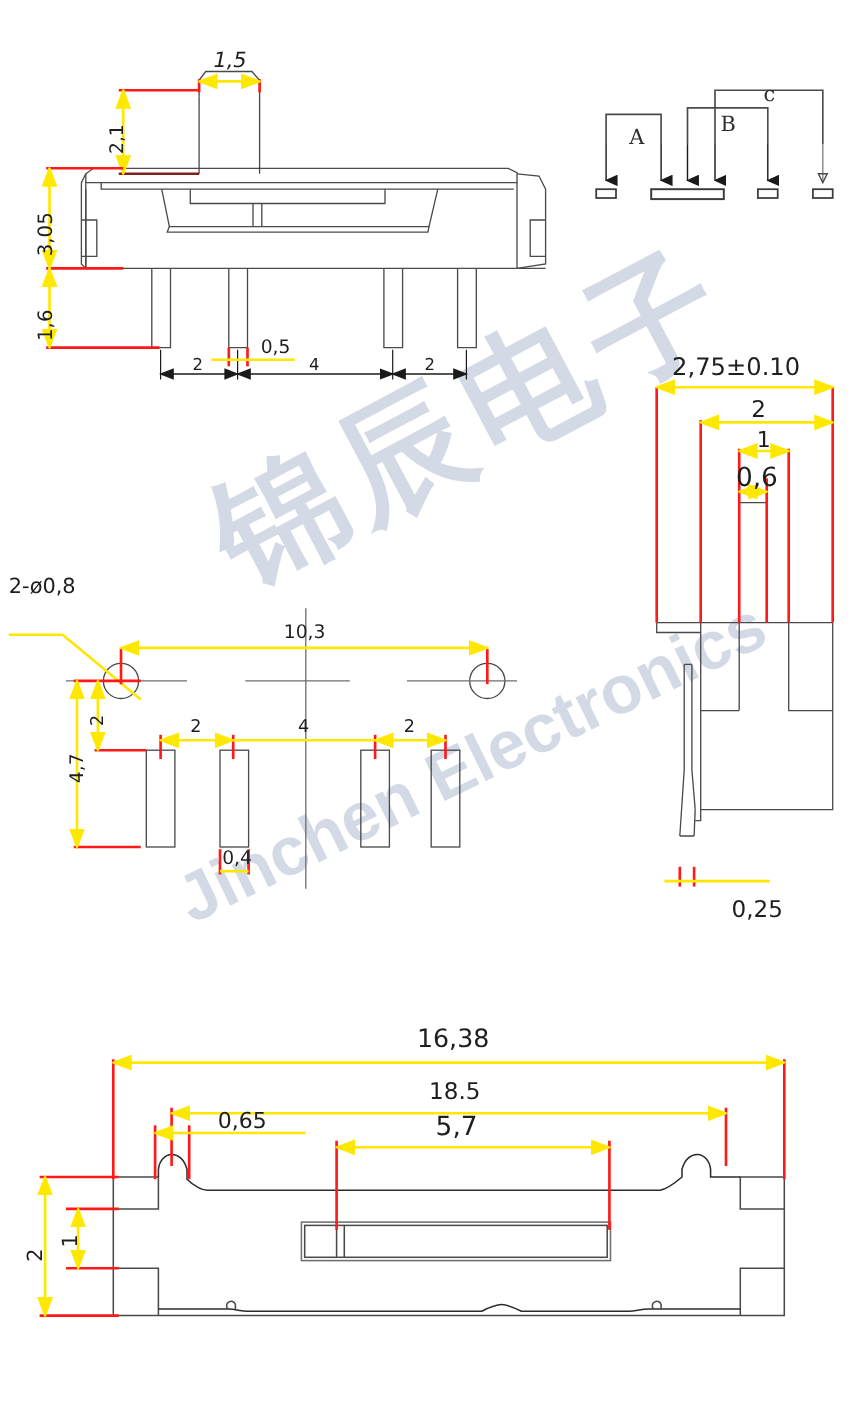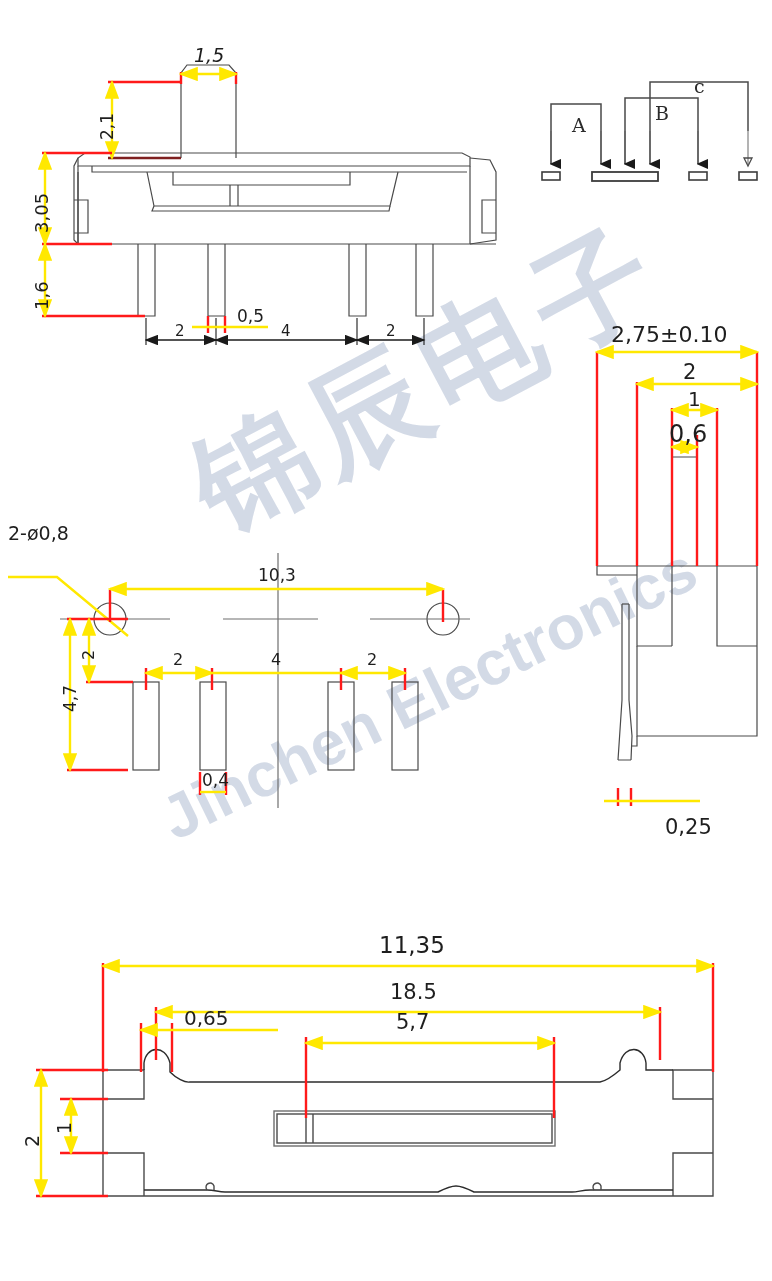--- a/index.html
+++ b/index.html
@@ -305,20 +305,20 @@
 
   <div class="dim" style="left:8px;top:524px;font-size:19px;">2-ø0,8</div>
   <div class="dim" style="left:258px;top:567px;font-size:17px;">10,3</div>
   <div class="dim v" style="left:81px;top:660px;font-size:16px;">2</div>
   <div class="dim v" style="left:62px;top:712px;font-size:17px;">4,7</div>
   <div class="dim" style="left:173px;top:652px;font-size:16px;">2</div>
   <div class="dim" style="left:271px;top:652px;font-size:16px;">4</div>
   <div class="dim" style="left:367px;top:652px;font-size:16px;">2</div>
   <div class="dim" style="left:202px;top:772px;font-size:17px;">0,4</div>
 
-  <div class="dim" style="left:379px;top:934px;font-size:23px;">11,35</div>
+  <div class="dim" style="left:379px;top:934px;font-size:23px;">16,38</div>
   <div class="dim" style="left:390px;top:982px;font-size:21px;">18.5</div>
-  <div class="dim" style="left:396px;top:1012px;font-size:21px;">5,7</div>
-  <div class="dim" style="left:184px;top:1008px;font-size:20px;">0,65</div>
+  <div class="dim" style="left:396px;top:1012px;font-size:24px;">5,7</div>
+  <div class="dim" style="left:198px;top:1008px;font-size:20px;">0,65</div>
   <div class="dim v" style="left:23px;top:1147px;font-size:19px;">2</div>
   <div class="dim v" style="left:55px;top:1134px;font-size:19px;">1</div>
 
 </div>
 
 </body></html>

